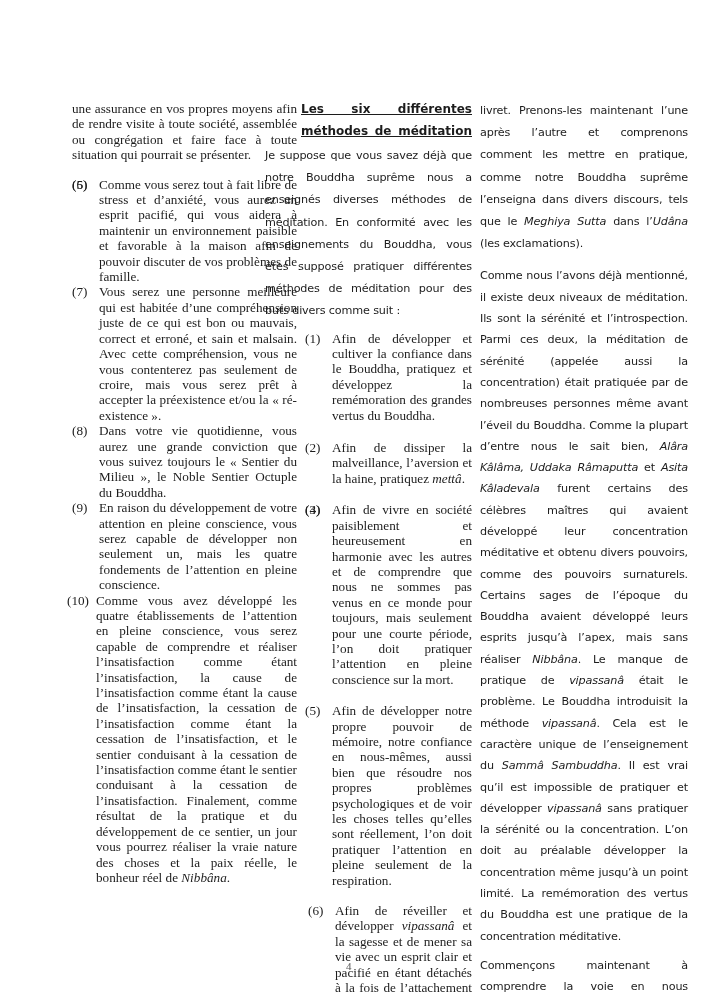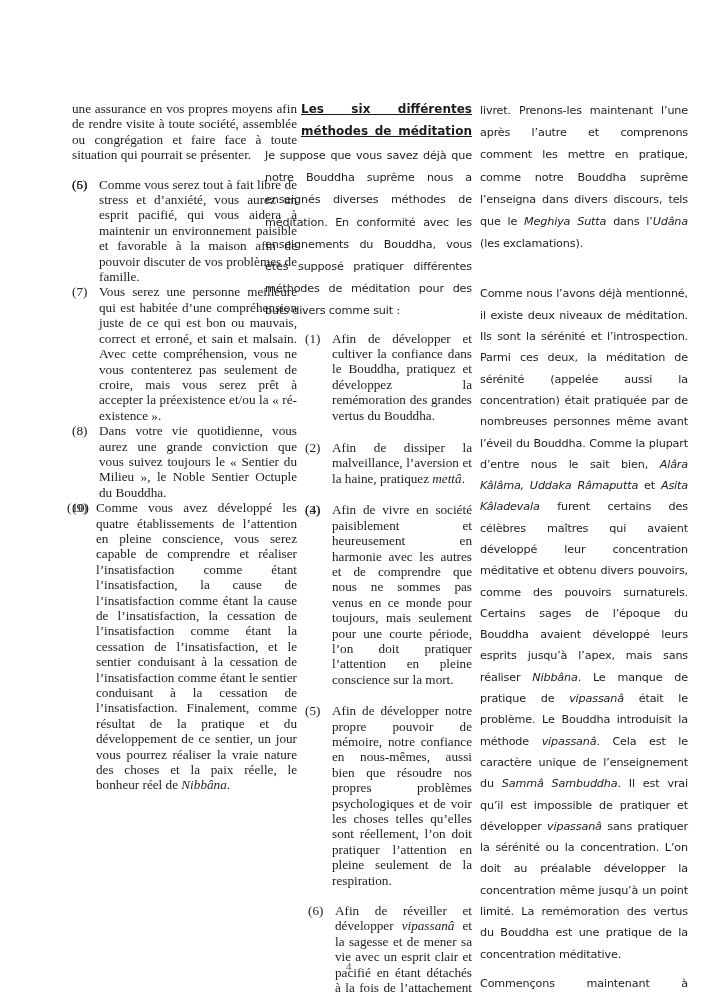--- a/index.html
+++ b/index.html
@@ -29,20 +29,21 @@
   <div class="item">
     <span class="num">(7)</span>
     <span>Vous serez une personne meilleure qui est habitée d’une compréhension juste de ce qui est bon ou mauvais, correct et erroné, et sain et malsain. Avec cette compréhension, vous ne vous contenterez pas seulement de croire, mais vous serez prêt à accepter la préexistence et/ou la « ré-existence ».</span>
   </div>
   <div class="item">
     <span class="num">(8)</span>
     <span>Dans votre vie quotidienne, vous aurez une grande conviction que vous suivez toujours le « Sentier du Milieu », le Noble Sentier Octuple du Bouddha.</span>
   </div>
   <div class="item">
     <span class="num">(9)</span>
+    <span>En raison du développement de votre attention en pleine conscience, vous serez capable de développer non seulement un, mais les quatre fondements de l’attention en pleine conscience.</span>
   </div>
   <div class="item" style="padding-left:24px;">
     <span class="num" style="left:-5px;">(10)</span>
     <span>Comme vous avez développé les quatre établissements de l’attention en pleine conscience, vous serez capable de comprendre et réaliser l’insatisfaction comme étant l’insatisfaction, la cause de l’insatisfaction comme étant la cause de l’insatisfaction, la cessation de l’insatisfaction comme étant la cessation de l’insatisfaction, et le sentier conduisant à la cessation de l’insatisfaction comme étant le sentier conduisant à la cessation de l’insatisfaction. Finalement, comme résultat de la pratique et du développement de ce sentier, un jour vous pourrez réaliser la vraie nature des choses et la paix réelle, le bonheur réel de </span><em>Nibbâna</em><span>.</span>
   </div>
 </div>
 
 <div class="col" style="left:265px; width:207px; top:98px;">
   <div class="heading">Les six différentes méthodes de méditation</div>
   <p class="sans just" style="margin:3px 0 8px 0;">Je suppose que vous savez déjà que notre Bouddha suprême nous a enseignés diverses méthodes de méditation. En conformité avec les enseignements du Bouddha, vous êtes supposé pratiquer différentes méthodes de méditation pour des buts divers comme suit :</p>
@@ -69,21 +70,21 @@
     </div>
     <div class="item" style="padding-left:30px;">
       <span class="num" style="left:3px;">(6)</span>
       <span>Afin de réveiller et développer </span><em>vipassanâ</em><span> et la sagesse et de mener sa vie avec un esprit clair et pacifié en étant détachés à la fois de l’attachement et de la répulsion, l’on doit pratiquer la méditation sur les bases sensorielles (</span><em>âyatana</em><span>).</span>
     </div>
   </div>
 
 </div>
 
 <div class="col" style="left:480px; width:208px; top:100px;">
-  <p class="sans just" style="margin:0 0 28px 0;">
+  <p class="sans just" style="margin:0 0 10px 0;">
     <span>livret. Prenons-les maintenant l’une après l’autre et comprenons comment les mettre en pratique, comme notre Bouddha suprême l’enseigna dans divers discours, tels que le </span><em>Meghiya Sutta</em><span> dans l’</span><em>Udâna</em><span> (les exclamations).</span>
   </p>
   <p class="sans just" style="margin:0 0 8px 0; line-height:21.3px;">
     <span>Comme nous l’avons déjà mentionné, il existe deux niveaux de méditation. Ils sont la sérénité et l’introspection. Parmi ces deux, la méditation de sérénité (appelée aussi la concentration) était pratiquée par de nombreuses personnes même avant l’éveil du Bouddha. Comme la plupart d’entre nous le sait bien, </span><em>Alâra Kâlâma, Uddaka Râmaputta</em><span> et </span><em>Asita Kâladevala</em><span> furent certains des célèbres maîtres qui avaient développé leur concentration méditative et obtenu divers pouvoirs, comme des pouvoirs surnaturels. Certains sages de l’époque du Bouddha avaient développé leurs esprits jusqu’à l’apex, mais sans réaliser </span><em>Nibbâna</em><span>. Le manque de pratique de </span><em>vipassanâ</em><span> était le problème. Le Bouddha introduisit la méthode </span><em>vipassanâ</em><span>. Cela est le caractère unique de l’enseignement du </span><em>Sammâ Sambuddha</em><span>. Il est vrai qu’il est impossible de pratiquer et développer </span><em>vipassanâ</em><span> sans pratiquer la sérénité ou la concentration. L’on doit au préalable développer la concentration même jusqu’à un point limité. La remémoration des vertus du Bouddha est une pratique de la concentration méditative.</span>
   </p>
   <p class="sans just" style="margin:0 0 8px 0; line-height:21.3px;">Commençons maintenant à comprendre la voie en nous préparant et en pratiquant la remémoration des vertus du Bouddha.</p>
 
 </div>
 
 <div class="page-num">4</div>

